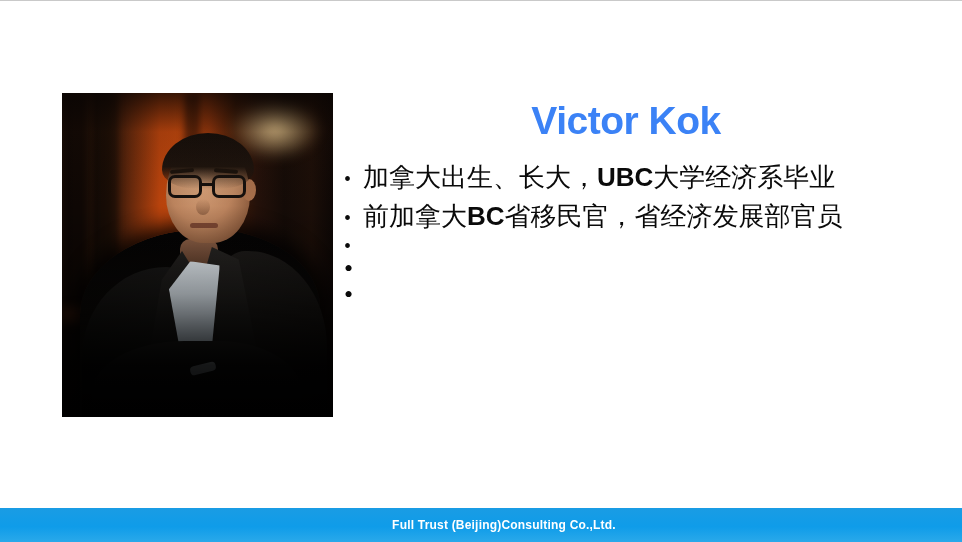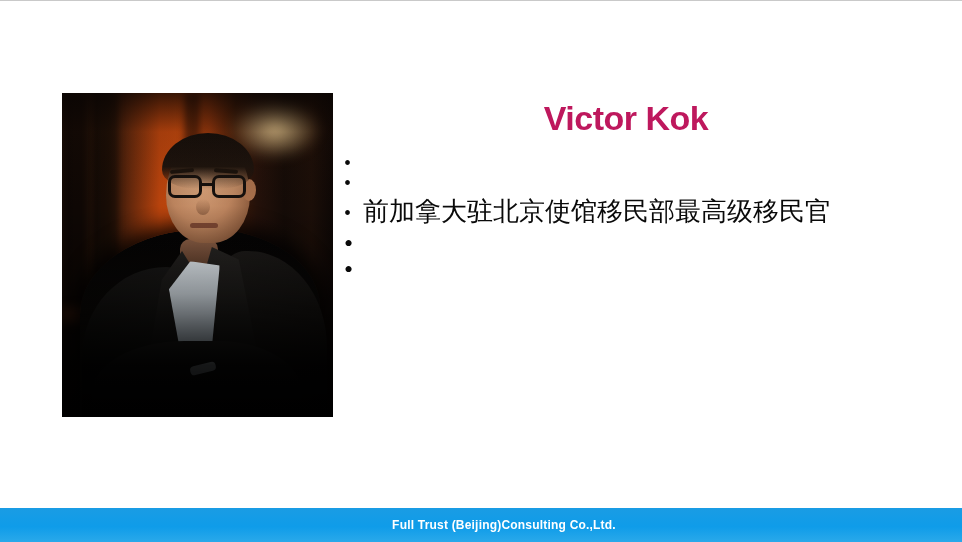--- a/index.html
+++ b/index.html
@@ -261,24 +261,24 @@
   }
 
   
   .content {
     position: absolute;
     left: 344px;
     top: 100px;
     width: 600px;
   }
   .title {
-    color: #be185d;
+    color: #3b82f6;
     font-family: "Liberation Sans", "DejaVu Sans", sans-serif;
     font-weight: bold;
-    font-size: 34px;
+    font-size: 39px;
     line-height: 1;
     text-align: center;
     letter-spacing: -0.5px;
     margin: 0 0 18px 0;
     padding-right: 36px;
   }
   .bullets {
     list-style: none;
     margin: 0;
     padding: 0;
@@ -366,27 +366,28 @@
     <div class="p-arms"></div>
     <div class="p-cuff"></div>
     <div class="photo-bg2"></div>
   </div>
 
   <div class="content">
     <h1 class="title">Victor Kok</h1>
     <ul class="bullets">
         <li class="bullet small">
           <span class="dot">•</span>
+          <span><span>加拿大出生、长大，</span><b>UBC</b><span>大学经济系毕业</span></span>
         </li>
         <li class="bullet small">
           <span class="dot">•</span>
+          <span><span>前加拿大</span><b>BC</b><span>省移民官，省经济发展部官员</span></span>
         </li>
         <li class="bullet small">
           <span class="dot">•</span>
-          <span><span>前加拿大驻北京使馆移民部最高级移民官</span></span>
         </li>
         <li class="bullet large">
           <span class="dot">•</span>
         </li>
         <li class="bullet large">
           <span class="dot">•</span>
         </li>
       </ul>
   </div>
 

